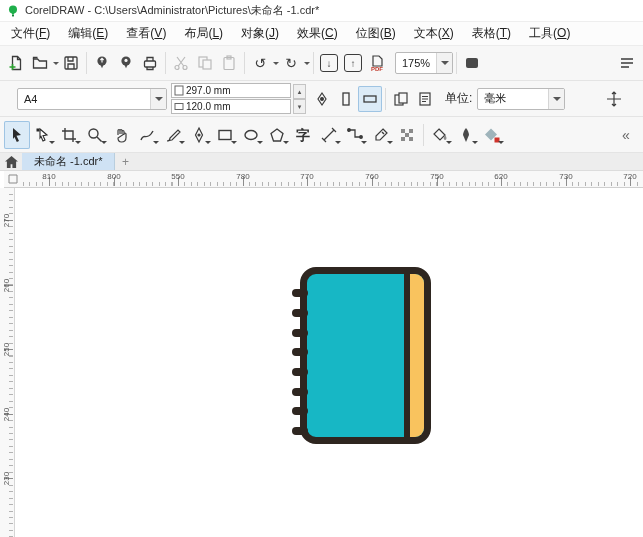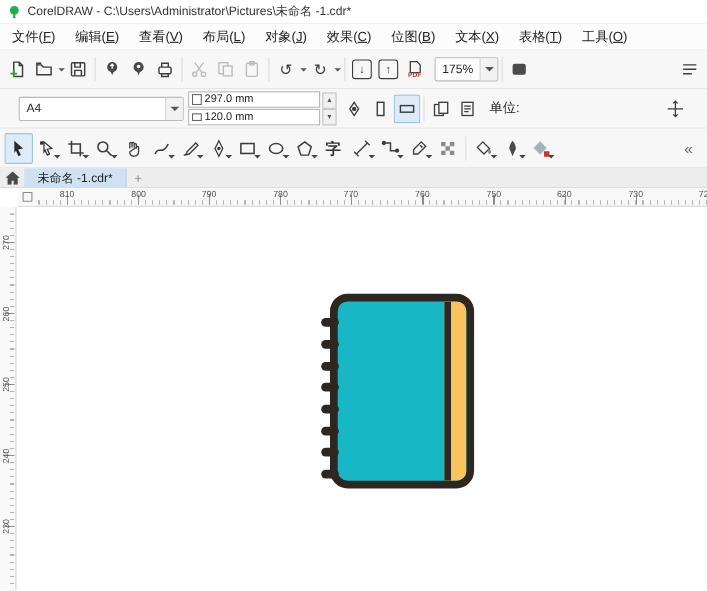--- a/index.html
+++ b/index.html
@@ -14,21 +14,21 @@
            display:flex;align-items:center;padding-left:2px;border-bottom:1px solid #ececec;box-sizing:border-box;}
   .menu-item{font-size:12px;padding:3px 9px;cursor:default;white-space:nowrap;}
   .toolbar{position:absolute;top:46px;left:0;right:0;height:35px;background:#f7f7f7;
            display:flex;align-items:center;padding:0 4px;border-bottom:1px solid #e4e4e4;box-sizing:border-box;}
   .propbar{position:absolute;top:81px;left:0;right:0;height:36px;background:#f7f7f7;
            display:flex;align-items:center;padding:0 17px;border-bottom:1px solid #e4e4e4;box-sizing:border-box;}
   .toolboxbar{position:absolute;top:117px;left:0;right:0;height:36px;background:#f7f7f7;
            display:flex;align-items:center;padding:0 4px;border-bottom:1px solid #e4e4e4;box-sizing:border-box;}
   .tabrow{position:absolute;top:153px;left:0;right:0;height:18px;background:#ededed;
           display:flex;align-items:stretch;border-bottom:1px solid #dcdcdc;box-sizing:border-box;}
-  .hruler{position:absolute;top:171px;left:16px;right:0;height:17px;background:#f8f8f8;
+  .hruler{position:absolute;top:171px;left:4px;right:0;height:17px;background:#f8f8f8;
           border-bottom:1px solid #cfcfcf;box-sizing:border-box;overflow:hidden;}
   .canvas{position:absolute;top:188px;left:0;right:0;bottom:0;background:#ffffff;overflow:hidden;}
   
   .tb{position:relative;display:inline-flex;align-items:center;justify-content:center;
       width:24px;height:26px;border-radius:2px;}
   .tb.disabled{opacity:.32;}
   .vsep{width:1px;height:22px;background:#dcdcdc;margin:0 3px;flex:none;}
   .glyph{font-size:14px;line-height:1;color:#3c3c3c;}
   .boxglyph{display:inline-flex;align-items:center;justify-content:center;width:16px;height:16px;
             border:1.4px solid #3c3c3c;border-radius:3px;font-size:10px;font-weight:bold;color:#3c3c3c;}
@@ -269,20 +269,26 @@
           <rect x="7" y="3" width="8" height="10" fill="#f7f7f7"></rect>
       </svg>
     </span>
     <span class="tb">
       <svg width="18" height="18" viewBox="0 0 18 18" fill="none" stroke="#3c3c3c" stroke-width="1.2">
         <rect x="4" y="3" width="10" height="12"></rect>
           <path d="M6 6.5h6M6 9h6M6 11.5h4"></path>
       </svg>
     </span>
     <span class="pb-label">单位:</span>
+    <span class="selectbox" style="width:88px;">
+      <span class="val">毫米</span>
+      <span class="caretbtn">
+          <span class="caret-tri"></span>
+        </span>
+    </span>
     <span class="tb" style="margin-left:auto;">
       <svg width="18" height="18" viewBox="0 0 18 18" fill="none" stroke="#3c3c3c" stroke-width="1.2">
         <path d="M9 2v14M2 9h14M7 4l2-2 2 2M7 14l2 2 2-2"></path>
       </svg>
     </span>
   </div>
 
   <div class="toolboxbar">
     <span class="tool selected">
       <svg width="18" height="18" viewBox="0 0 18 18">
@@ -401,21 +407,21 @@
       <span>未命名 -1.cdr*</span>
     </span>
     <span class="newtab">+</span>
   </div>
 
   <div class="hruler">
     <div class="ticks-minor"></div>
     <div class="ticks-major"></div>
     <span class="rnum" style="left:45px">810</span>
     <span class="rnum" style="left:110px">800</span>
-    <span class="rnum" style="left:174px">790</span>
+    <span class="rnum" style="left:174px">550</span>
     <span class="rnum" style="left:239px">780</span>
     <span class="rnum" style="left:303px">770</span>
     <span class="rnum" style="left:368px">760</span>
     <span class="rnum" style="left:433px">750</span>
     <span class="rnum" style="left:497px">620</span>
     <span class="rnum" style="left:562px">730</span>
     <span class="rnum" style="left:626px">720</span>
     <span class="corner">
       <svg width="10" height="10" viewBox="0 0 10 10" fill="none" stroke="#8a8a8a" stroke-width="1">
         <path d="M1 1v8h8M1 1h8v8"></path>

